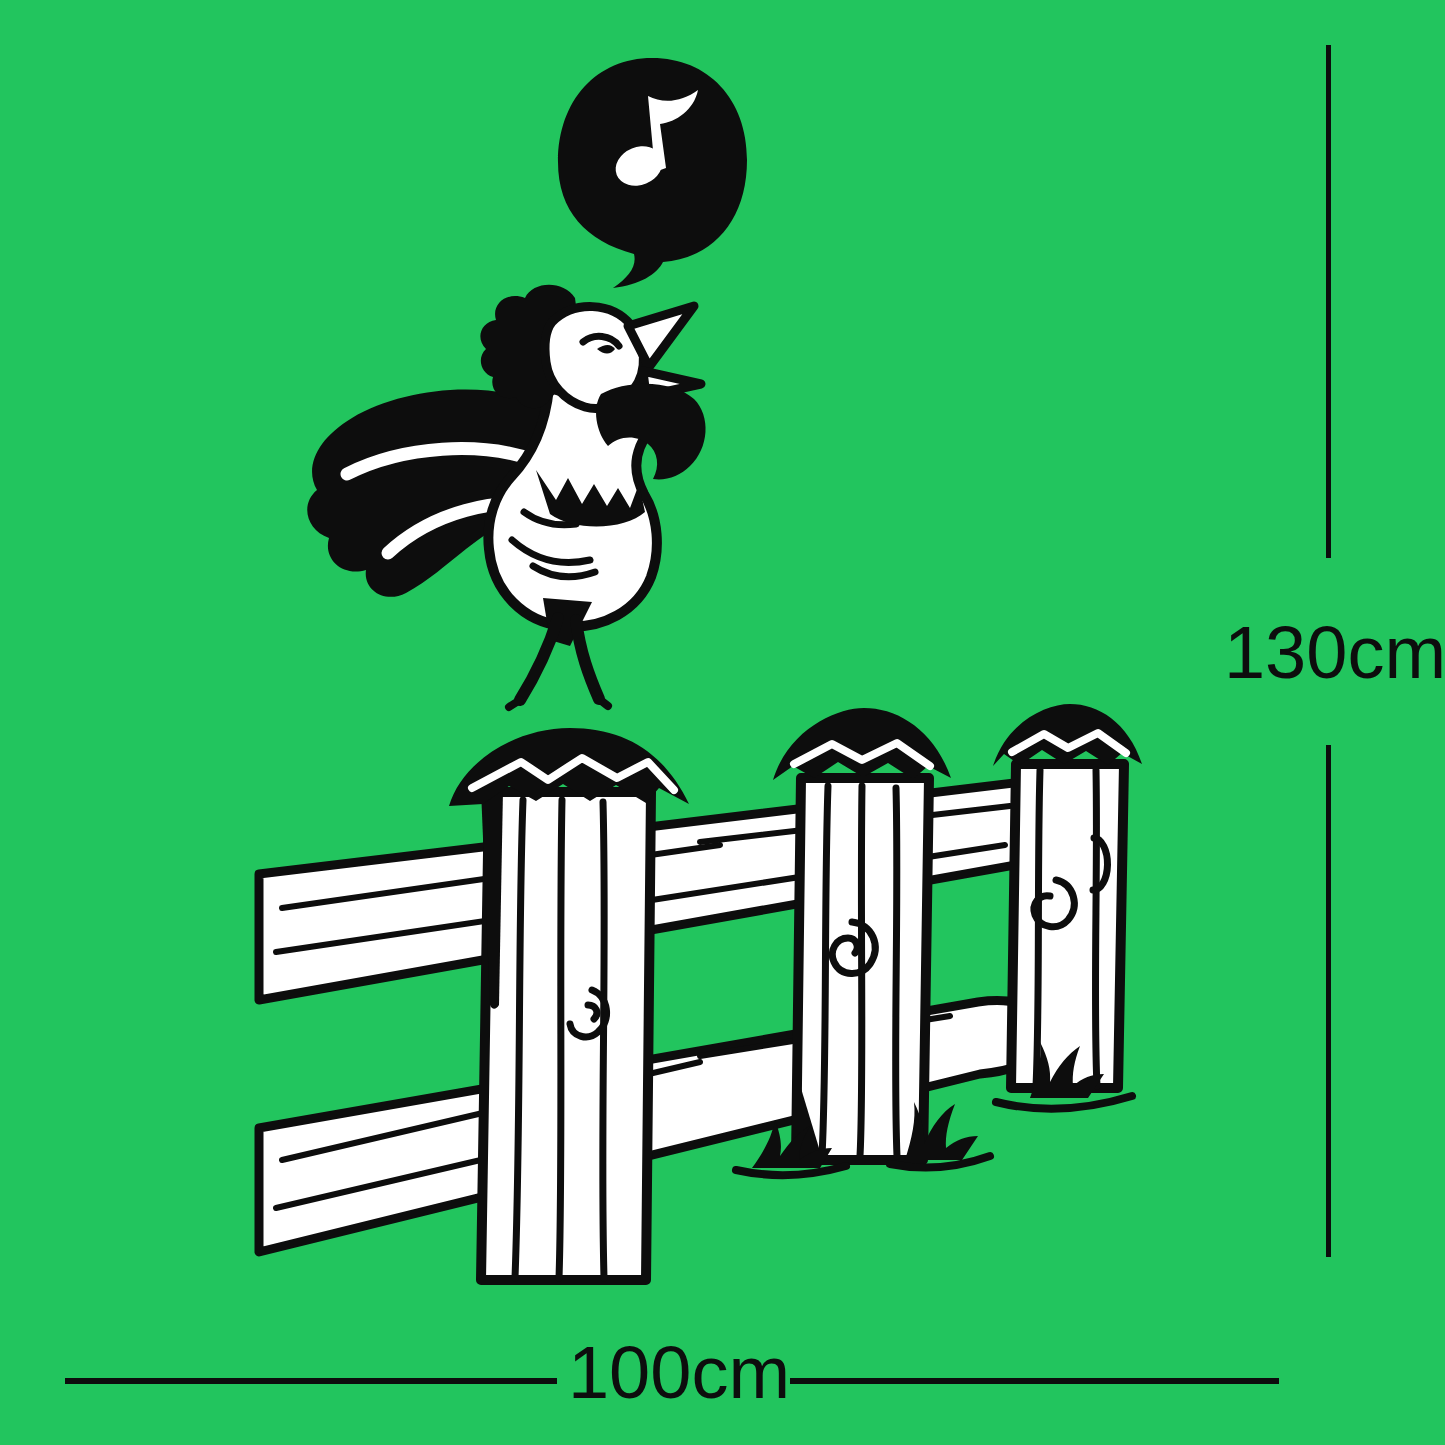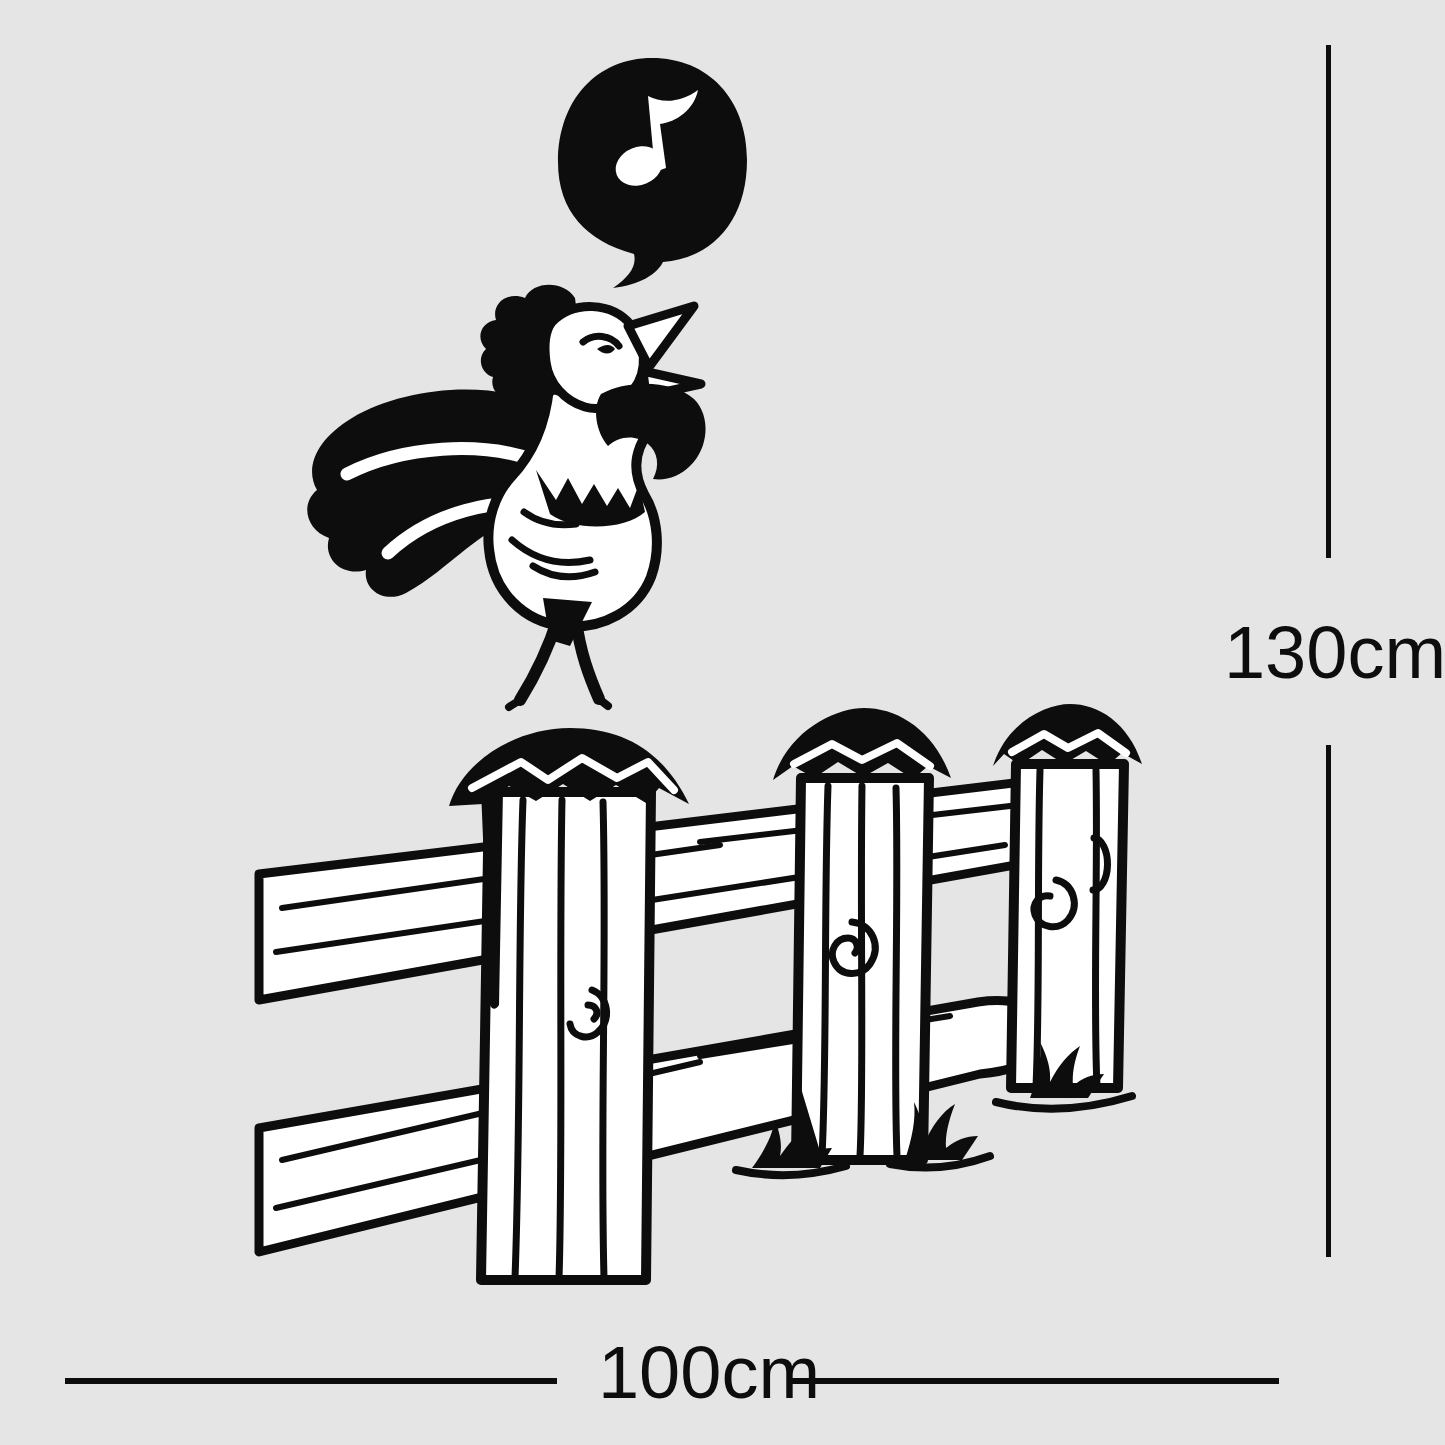--- a/index.html
+++ b/index.html
@@ -1,19 +1,19 @@
 <!DOCTYPE html>
 <html><head>
 <meta charset="utf-8">
 <style>
   html,body { margin:0; padding:0; }
   .canvas {
     position:relative;
     width:1445px; height:1445px;
-    background:#e5e5e5;
+    background:#22c55e;
     overflow:hidden;
     font-family:"Liberation Sans", sans-serif;
   }
   .art {
     position:absolute; left:0; top:0;
     width:1445px; height:1445px;
     display:block;
   }
   .dim-line { position:absolute; background:#0d0d0d; }
   .dim-line.v-top    { left:1326px; top:45px;   width:5px;  height:513px; }
@@ -24,21 +24,21 @@
     position:absolute;
     width:300px;
     text-align:center;
     font-size:74px;
     line-height:1;
     color:#0d0d0d;
     letter-spacing:0px;
     white-space:nowrap;
   }
   .dim-label.height { left:1185px; top:616px; }
-  .dim-label.width  { left:559px;  top:1336px; }
+  .dim-label.width  { left:529px;  top:1336px; }
   .ink-fill   { fill:#0d0d0d; stroke:none; }
   .wht-fill   { fill:#ffffff; stroke:#0d0d0d; stroke-width:9; stroke-linejoin:round; }
   .wht-fill-t { fill:#ffffff; stroke:#0d0d0d; stroke-width:10; stroke-linejoin:round; }
   .line7  { fill:none; stroke:#0d0d0d; stroke-width:7;  stroke-linecap:round; }
   .line6  { fill:none; stroke:#0d0d0d; stroke-width:6;  stroke-linecap:round; }
   .line8  { fill:none; stroke:#0d0d0d; stroke-width:8;  stroke-linecap:round; }
   .line12 { fill:none; stroke:#0d0d0d; stroke-width:12; stroke-linecap:round; }
   .whiteline { fill:none; stroke:#ffffff; stroke-width:13; stroke-linecap:round; }
   .whitezig  { fill:none; stroke:#ffffff; stroke-width:8;  stroke-linecap:round; stroke-linejoin:round; }
 </style>

